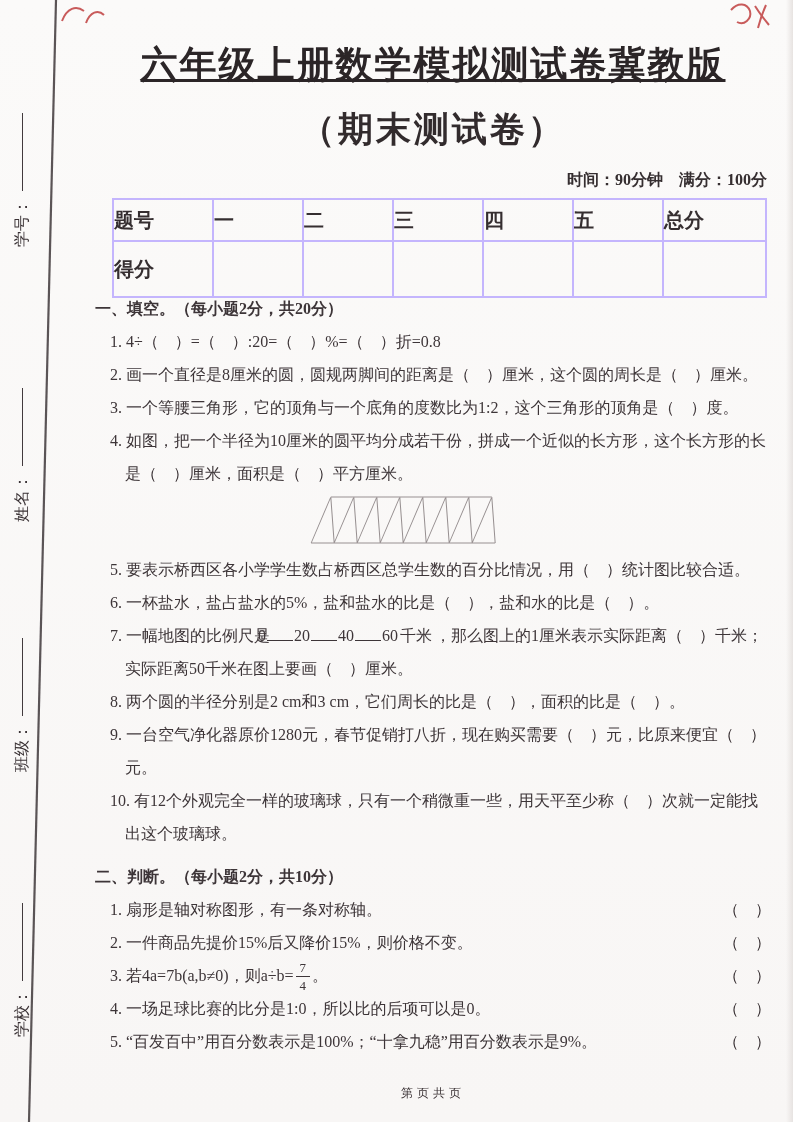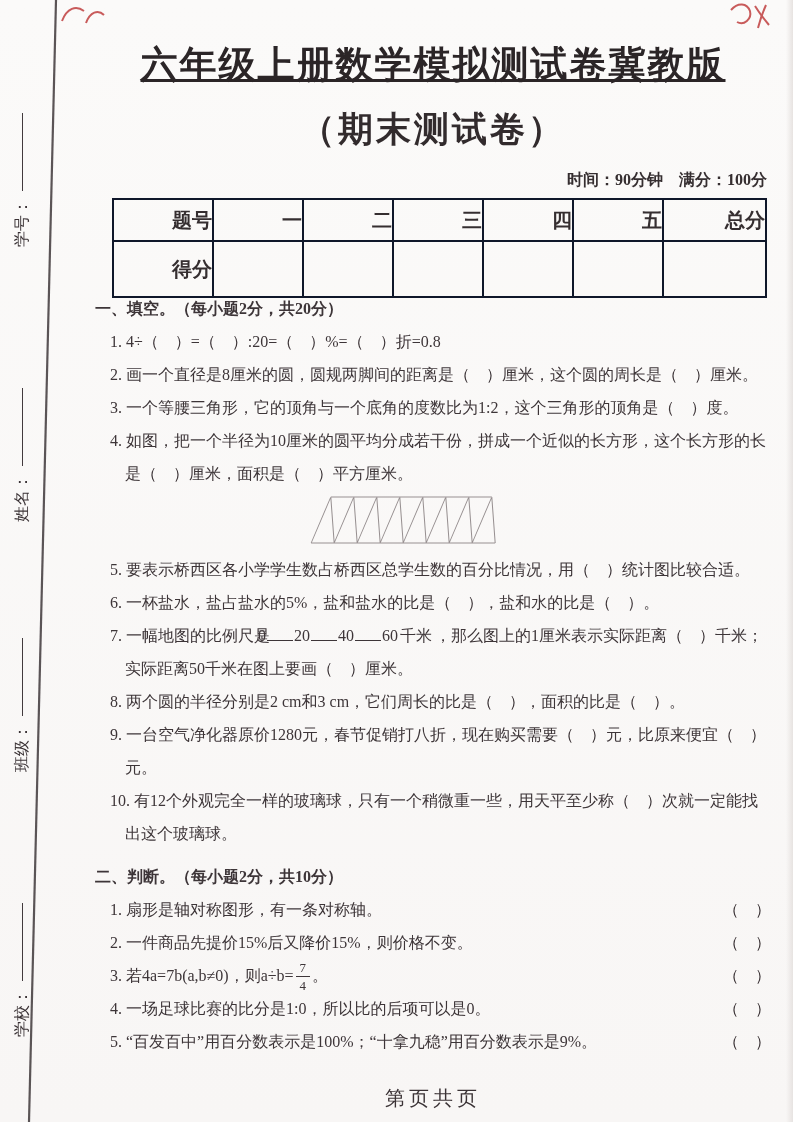--- a/index.html
+++ b/index.html
@@ -26,21 +26,21 @@
     text-align:center; font-size:35px; font-weight:bold; letter-spacing:3px;
     color:#322b2d; font-family:"Liberation Sans","DejaVu Sans",sans-serif;
   }
   .time-info {
     position:absolute; top:170px; left:95px; width:672px;
     text-align:right; font-size:16px; font-weight:600; color:#352e30;
   }
   
   table.score-table { position:absolute; top:198px; left:112px; border-collapse:collapse; }
   table.score-table td {
-    border:2px solid #0f172a; text-align:right; vertical-align:middle;
+    border:2px solid #c4b5fd; text-align:left; vertical-align:middle;
     font-size:20px; font-weight:bold; color:#352e30; height:42px;
   }
   table.score-table tr:nth-child(2) td { height:56px;margin-top:7px; }
   
   .content {
     position:absolute; left:95px; top:292px; width:676px;
     font-size:16px; line-height:33px; color:#3d3538;
   }
   .sec-heading { font-weight:bold; }
   .sec-heading.sec2 { margin-top:10px; }
@@ -62,21 +62,21 @@
   .side-label {
     position:absolute; left:-68px; width:180px; height:24px;
     transform:rotate(-90deg);
     display:flex; align-items:center; justify-content:center; gap:8px;
     font-size:16px; color:#3a3235; white-space:nowrap;
   }
   .side-label .blank-line { display:inline-block; width:78px; border-bottom:1.5px solid #423a3d; height:1px; }
   
   .footer {
     position:absolute; top:1085px; left:95px; width:676px;
-    text-align:center; font-size:20px; letter-spacing:4px; color:#3a3235;
+    text-align:center; font-size:12px; letter-spacing:4px; color:#3a3235;
   }
   
   svg.overlay { position:absolute; inset:0; pointer-events:none; z-index:6; }
 </style>
 </head>
 <body>
 
 <div class="right-edge"></div>
 
 <div class="side-label" style="top:168px">

